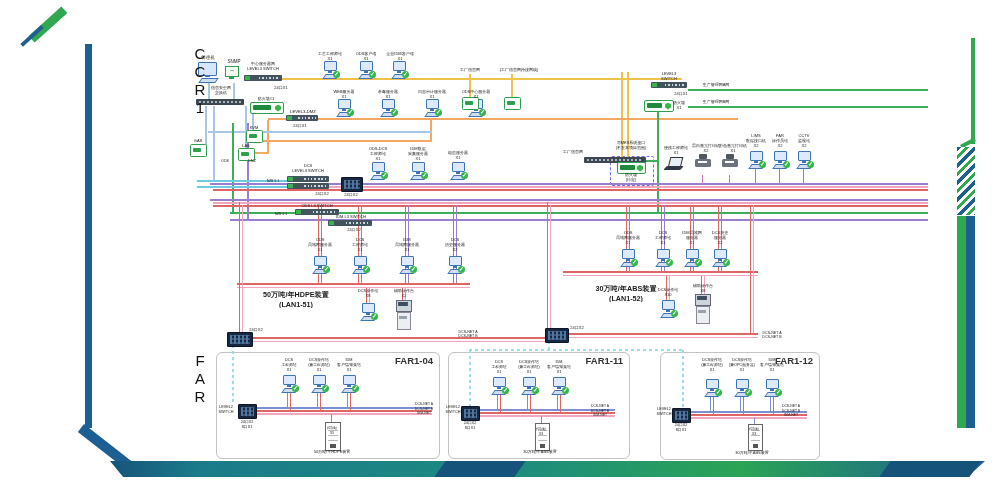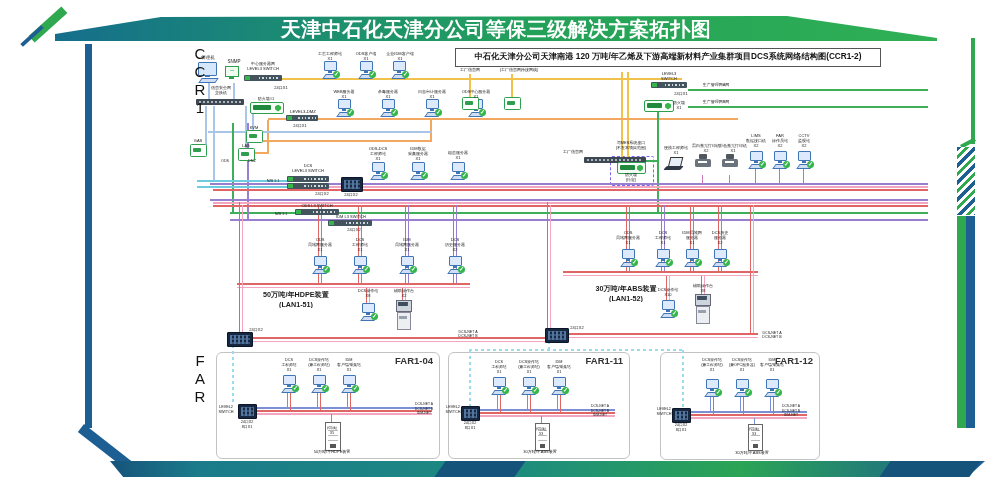--- a/index.html
+++ b/index.html
@@ -73,35 +73,29 @@
   .dv.cabinet{border:1px solid #666;background:#fff}
   .cabinet .lines{position:absolute;left:2px;right:2px;top:3px;bottom:9px;background:repeating-linear-gradient(0deg,#b9b9b9 0 1px,transparent 1px 5px)}
   .cabinet .foot{position:absolute;left:30%;bottom:2px;width:40%;height:4px;background:#555}
 </style>
 </head>
 <body>
 
 <div class="stage">
   <div class="slash-green"></div>
   <div class="slash-blue"></div>
-  <div class="banner">
-    <div class="banner-title">天津中石化天津分公司等保三级解决方案拓扑图</div>
-  </div>
   <div class="leftbar"></div>
   <div class="leftbar-joint"></div>
   <div class="band"></div>
   <div class="band-wedge"></div>
   <div class="band-wedge2"></div>
   <div class="rdecor-line"></div>
   <div class="rdecor-jog"></div>
   <div class="rdecor-hatch"></div>
   <div class="rdecor-bar"></div>
-  <div class="subtitle-box">
-    <div class="subtitle-text">中石化天津分公司天津南港 120 万吨/年乙烯及下游高端新材料产业集群项目DCS系统网络结构图(CCR1-2)</div>
-  </div>
   <div class="vletters" style="left:193px;top:45px">CCR1</div>
   <div class="vletters" style="left:193px;top:352px">FAR</div>
   <div id="layer">
       <div class="zone" style="left: 216px; top: 352px; width: 222px; height: 105px;">
         <span class="zt">FAR1-04</span>
       </div>
       <div class="zone" style="left: 448px; top: 352px; width: 180px; height: 105px;">
         <span class="zt">FAR1-11</span>
       </div>
       <div class="zone" style="left: 660px; top: 352px; width: 158px; height: 106px;">

